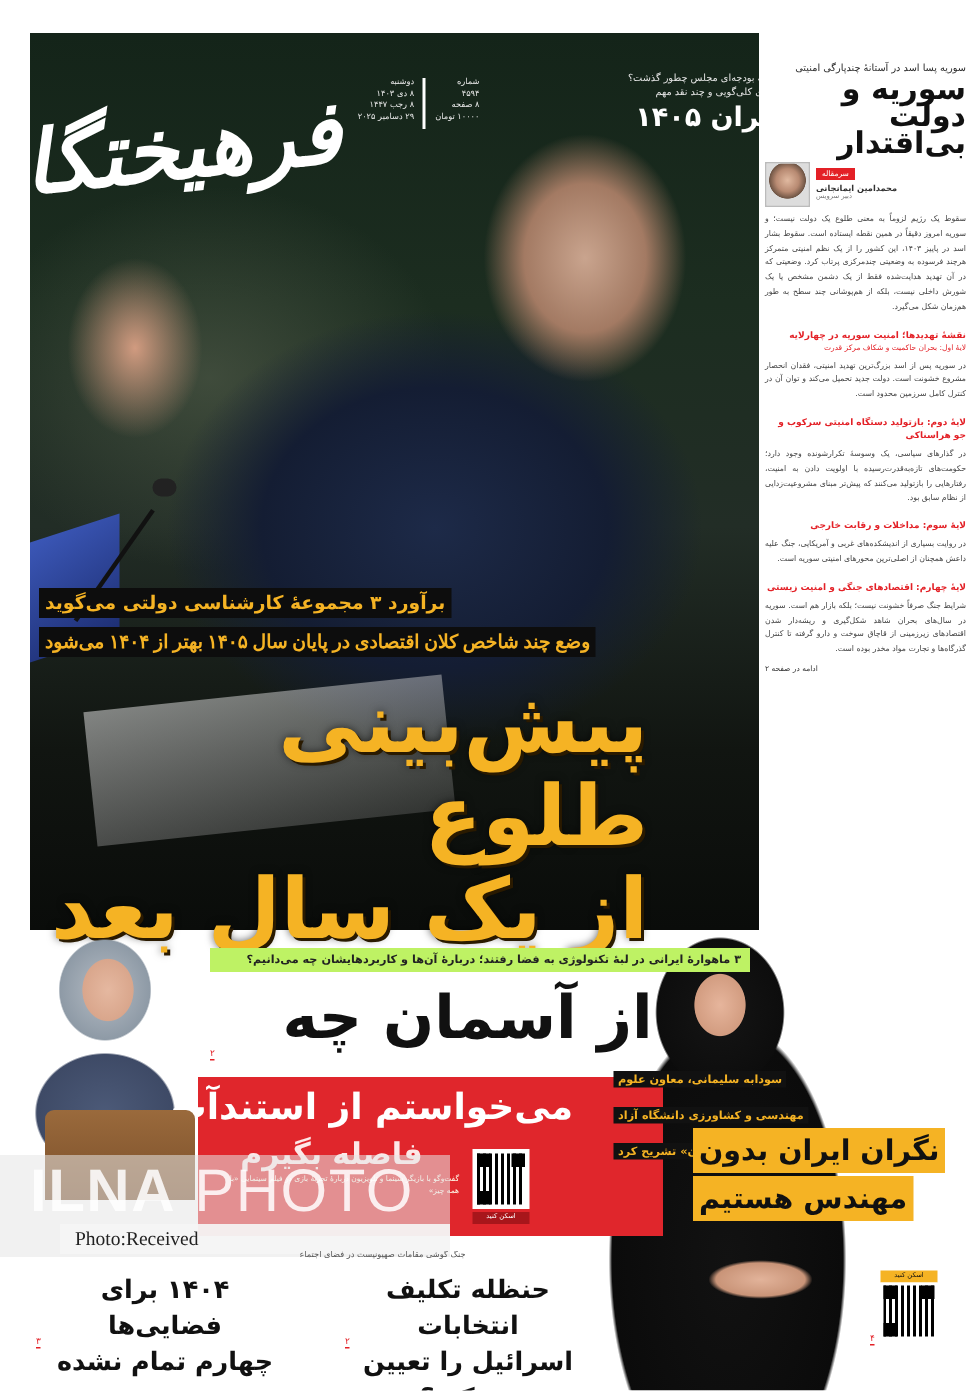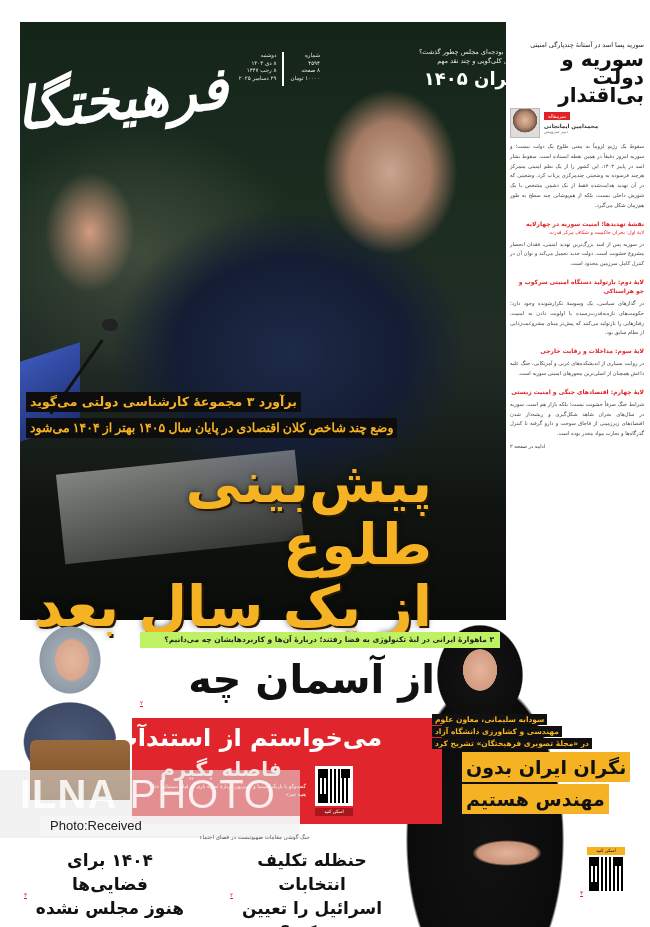--- a/index.html
+++ b/index.html
@@ -127,21 +127,21 @@
 
   .watermark-band {
     position: absolute; left: 0; top: 770px; width: 300px; height: 68px; background: rgba(230,230,230,.55);
   }
   .watermark-text {
     position: absolute; left: 20px; top: 772px; font-family: "Liberation Sans", sans-serif; font-size: 40px; color: rgba(255,255,255,.85); letter-spacing: 1px; direction: ltr;
   }
   .watermark-text b { font-weight: bold; }
   .photo-credit {
     position: absolute; left: 40px; top: 816px; width: 260px; height: 20px; background: rgba(245,245,245,.92);
-    font-family: Liberation Sans, sans-serif; font-size: 13px; color: #222; line-height: 20px; padding-left: 10px; direction: ltr; text-align: left;
+    font-family: Liberation Serif, serif; font-size: 13px; color: #222; line-height: 20px; padding-left: 10px; direction: ltr; text-align: left;
   }
 
   .zionist-kicker { position: absolute; left: 200px; top: 834px; width: 110px; font-size: 5.5px; color: #555; text-align: right; white-space: nowrap; overflow: hidden; }
   .bottom-left-headline {
     position: absolute; left: 30px; top: 848px; width: 160px; font-size: 17px; font-weight: bold; color: #111; line-height: 24px; text-align: center;
   }
   .bottom-mid-headline {
     position: absolute; left: 222px; top: 848px; width: 180px; font-size: 17px; font-weight: bold; color: #111; line-height: 24px; text-align: center;
   }
   .pg-mark { position: absolute; font-size: 6px; color: #e32026; border-bottom: 1.5px solid #e32026; line-height: 6px; }
@@ -149,21 +149,21 @@
   
   .engineer-photo {
     position: absolute; left: 385px; top: 600px; width: 200px; height: 327px;
     background:
       radial-gradient(ellipse 28px 34px at 95px 70px, #e6b59c 0, #d29c80 60%, rgba(0,0,0,0) 62%),
       radial-gradient(ellipse 60px 70px at 95px 75px, #151515 0, #0d0d0d 70%, rgba(0,0,0,0) 72%),
       radial-gradient(ellipse 110px 220px at 100px 240px, #121212 0, #0b0b0b 70%, rgba(0,0,0,0) 72%);
   }
   .hands { position: absolute; left: 472px; top: 840px; width: 70px; height: 26px; background: radial-gradient(ellipse at 50% 50%, #e2b39a 0, #c99478 60%, rgba(0,0,0,0) 70%); }
   .engineer-caption {
-    position: absolute; left: 432px; top: 714px; width: 150px; display: flex; flex-direction: column; align-items: flex-end; gap: 1px;
+    position: absolute; left: 409px; top: 714px; width: 150px; display: flex; flex-direction: column; align-items: flex-end; gap: 13px;
   }
   .engineer-caption span { background: #111; color: #f5b324; font-size: 7.5px; font-weight: bold; line-height: 11px; padding: 0 3px; white-space: nowrap; }
   .engineer-headline {
     position: absolute; left: 434px; top: 752px; width: 152px; display: flex; flex-direction: column; align-items: flex-end; gap: 2px;
   }
   .engineer-headline span { background: #f5b324; color: #111; font-size: 19px; font-weight: bold; line-height: 30px; padding: 0 4px; white-space: nowrap; margin-left: 28px; }
   .qr2 { position: absolute; left: 587px; top: 855px; width: 38px; height: 38px; background: #fff; padding: 2px; }
   .qr2-label { position: absolute; left: 587px; top: 847px; width: 38px; height: 8px; background: #f5b324; color: #111; font-size: 4.5px; text-align: center; line-height: 8px; }
 </style>
 </head>
@@ -264,21 +264,21 @@
   <div class="watermark-text">
     <b>ILNA</b>
     <span>PHOTO</span>
   </div>
   <div class="photo-credit">Photo:Received</div>
 
   <div class="zionist-kicker">جنگ گوشی مقامات صهیونیست در فضای اجتماعی</div>
 
   <div class="bottom-left-headline">
     <div>۱۴۰۴ برای فضایی‌ها</div>
-    <div>هنوز مجلس نشده</div>
+    <div>چهارم تمام نشده</div>
   </div>
   <div class="pg-mark" style="left: 24px; top: 892px;">۳</div>
 
   <div class="bottom-mid-headline">
     <div>حنظله تکلیف انتخابات</div>
     <div>اسرائیل را تعیین می‌کند؟</div>
   </div>
   <div class="pg-mark" style="left: 230px; top: 892px;">۲</div>
 
   <div class="engineer-caption">

